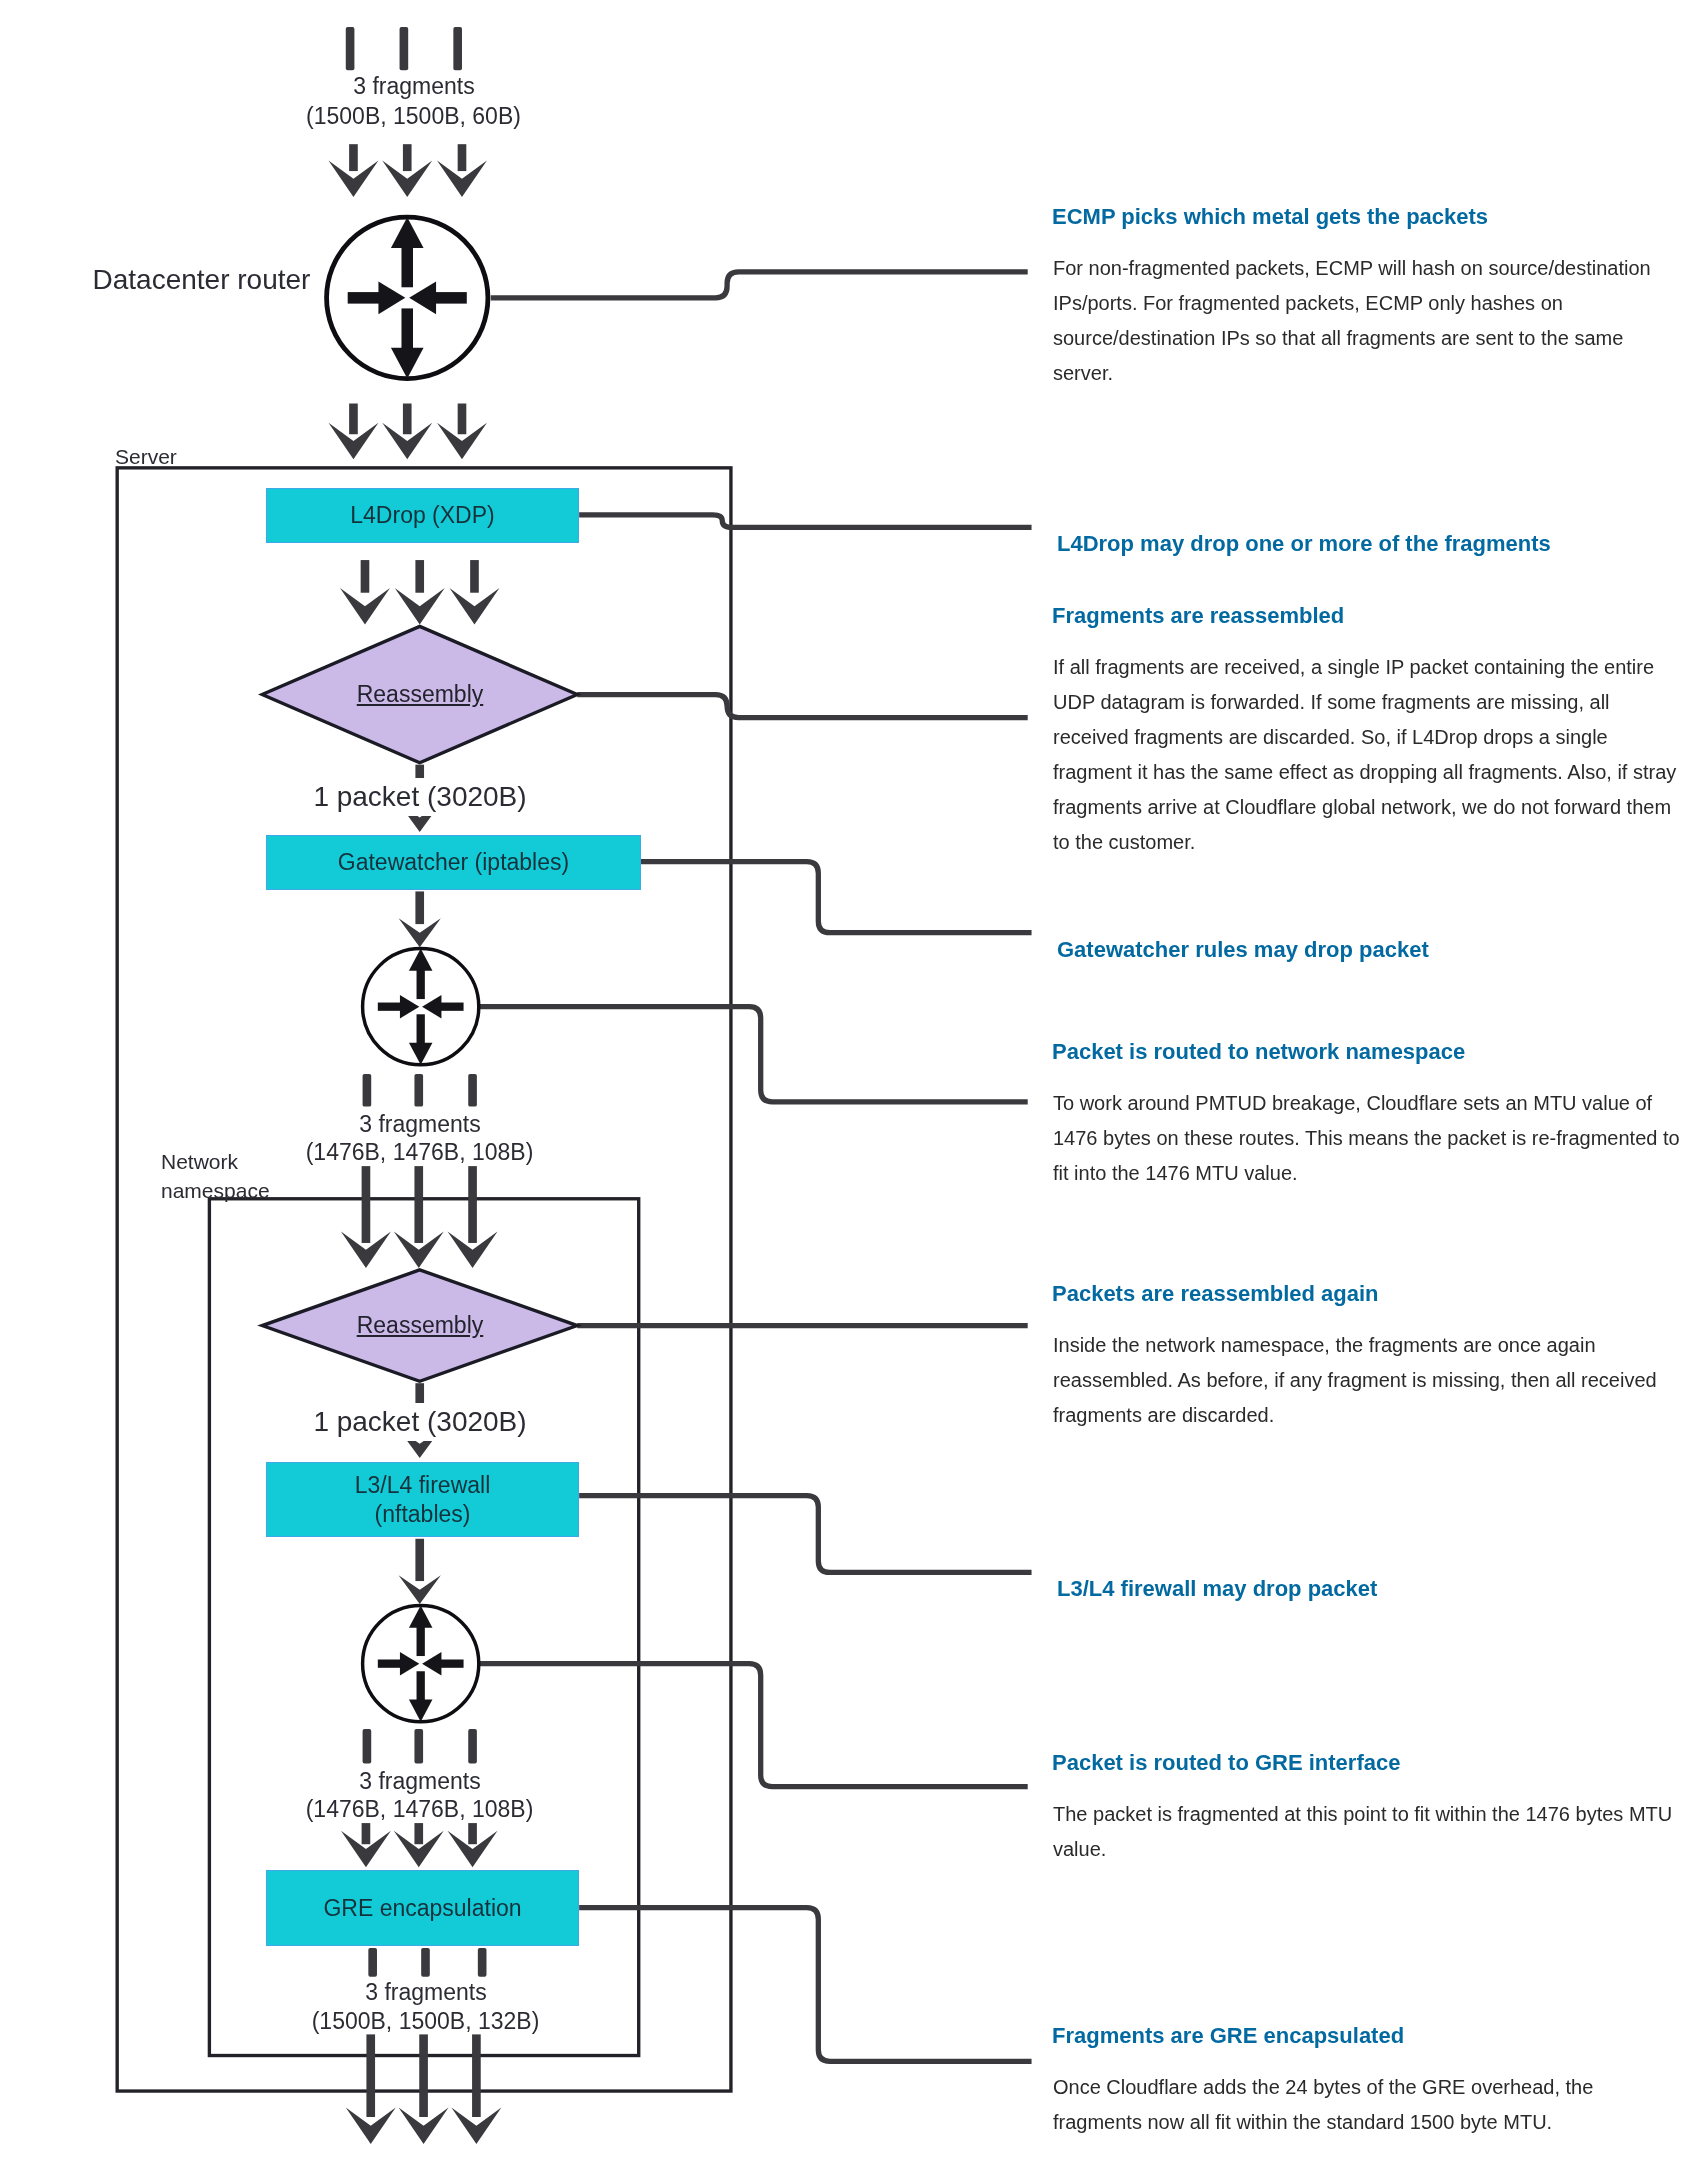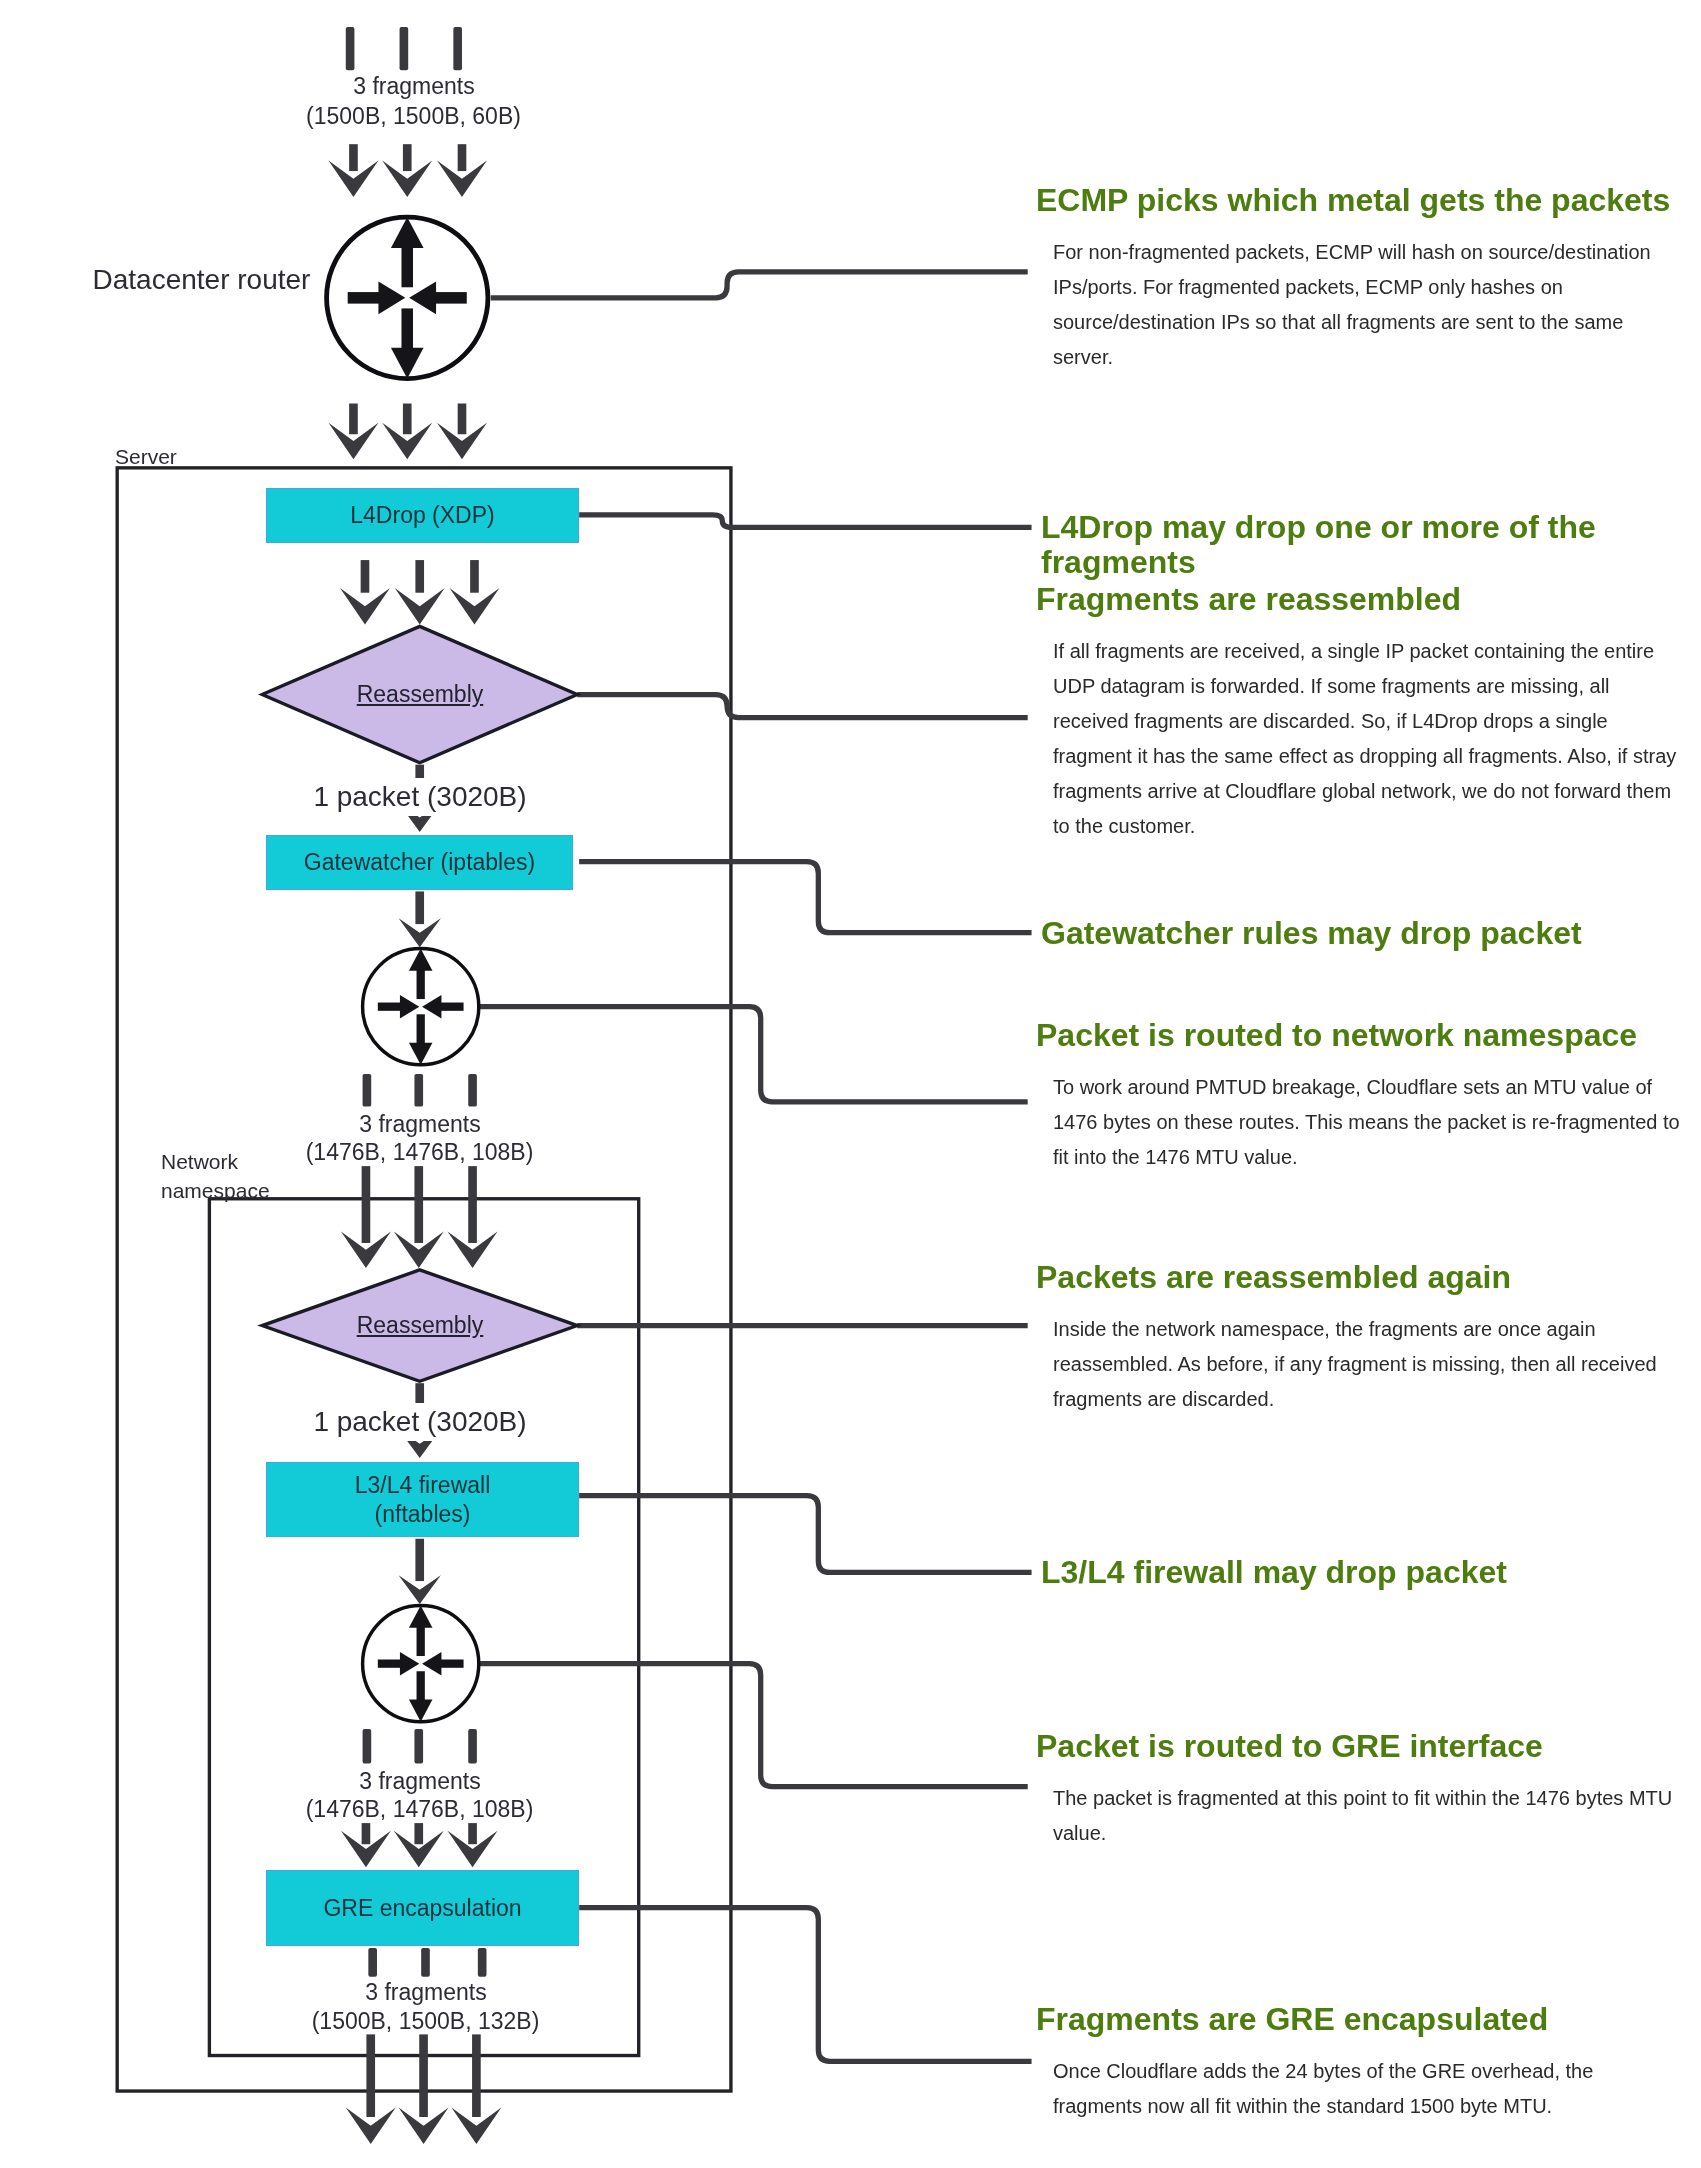--- a/index.html
+++ b/index.html
@@ -8,21 +8,21 @@
   .canvas svg.layer{position:absolute;left:0;top:0;z-index:1;}
   .node{position:absolute;z-index:2;background:#12cbd6;border:1.9px solid #3fa9e8;
         box-sizing:border-box;display:flex;flex-direction:column;align-items:center;
         justify-content:center;font-size:23px;color:#15323c;line-height:29px;}
   .dlabel{position:absolute;z-index:3;text-align:center;font-size:23px;color:#2b2b33;white-space:nowrap;}
   .masked{background:#fff;}
   .biglabel{font-size:28px;line-height:38px;white-space:normal;}
   .smlabel{font-size:21px;line-height:29px;}
   .diamond-label{position:absolute;z-index:3;width:288px;text-align:center;font-size:23px;color:#23232d;text-decoration:underline;}
   .ann{position:absolute;z-index:3;width:663px;color:#2a2a2a;}
-  .ann h3{margin:0;font-size:32px;line-height:35px;font-weight:700;color:#4d7c0f;}
+  .ann h3{margin:16px;font-size:22px;line-height:35px;font-weight:700;color:#0369a1;}
   .ann p{margin:17px;font-size:20px;line-height:35px;}
   .ann p:empty{display:none;}
 </style>
 </head>
 <body>
 
 <div class="canvas">
 
   <svg class="layer" width="1701" height="2168" viewBox="0 0 1771 2257">
     <defs>
@@ -151,21 +151,21 @@
     <use href="#router" transform="translate(438,1048) scale(0.72)"></use>
     <use href="#router" transform="translate(438,1732) scale(0.72)"></use>
 
     <polygon points="437,652 601,723 437,794 273,723" fill="#cbb9e8" stroke="#1b1b26" stroke-width="3.5"></polygon>
     <polygon points="437,1322 601,1380 437,1438 273,1380" fill="#cbb9e8" stroke="#1b1b26" stroke-width="3.5"></polygon>
   </svg>
 
   <div class="node" style="left:266px;top:488px;width:313px;height:55px;">
     <span>L4Drop (XDP)</span>
   </div>
-  <div class="node" style="left:266px;top:835px;width:307px;height:55px;">
+  <div class="node" style="left:266px;top:835px;width:375px;height:55px;">
     <span>Gatewatcher (iptables)</span>
   </div>
   <div class="node" style="left:266px;top:1462px;width:313px;height:75px;">
     <span>L3/L4 firewall</span>
     <span>(nftables)</span>
   </div>
   <div class="node" style="left:266px;top:1870px;width:313px;height:76px;">
     <span>GRE encapsulation</span>
   </div>
 

